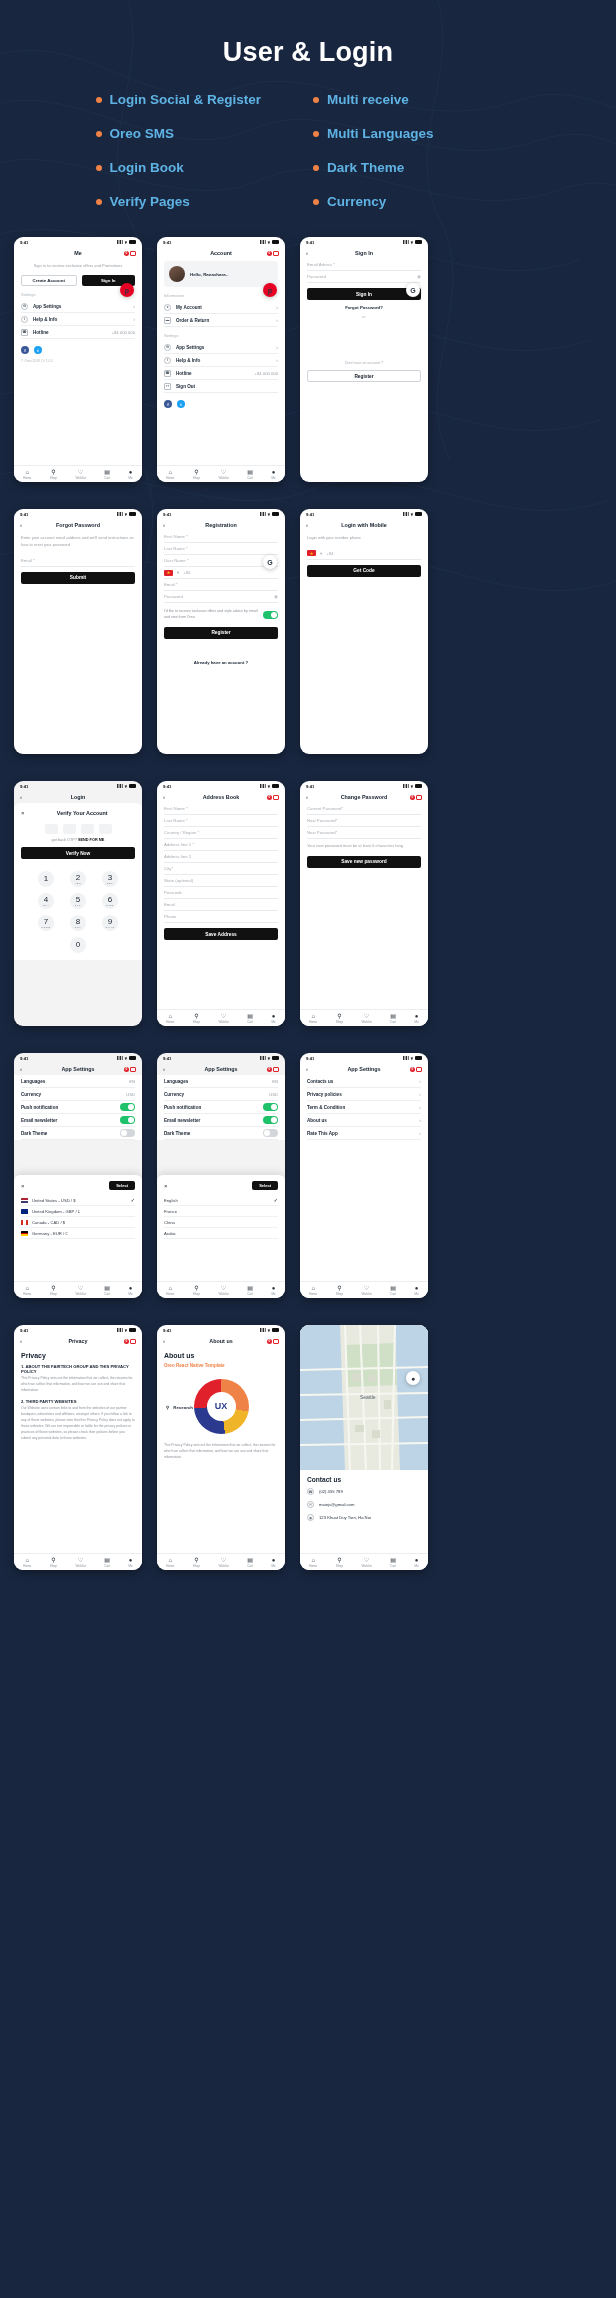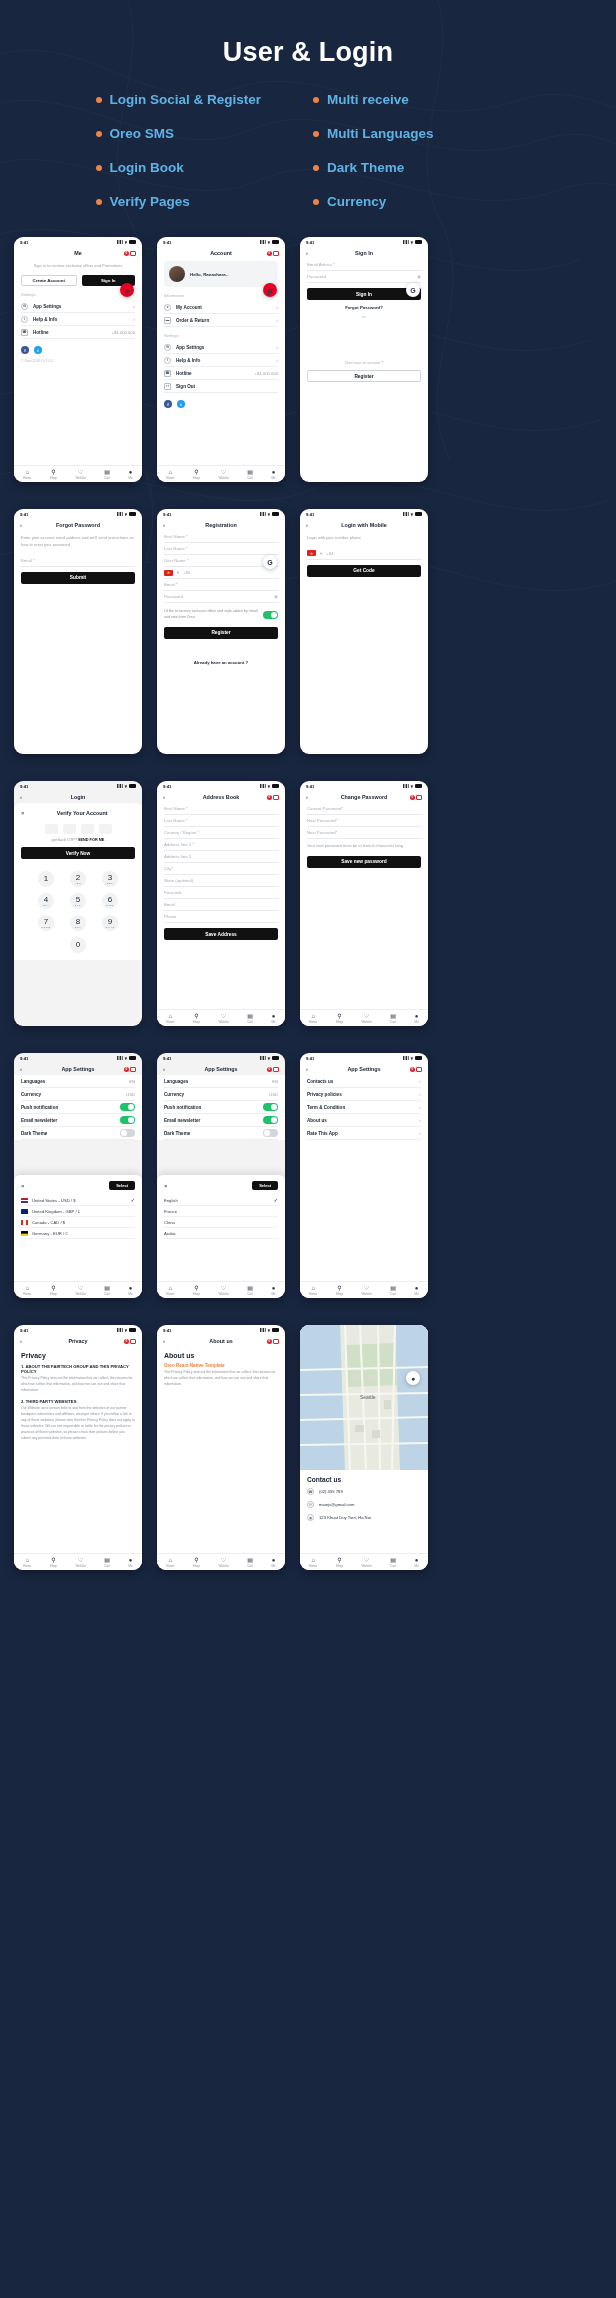--- a/index.html
+++ b/index.html
@@ -1016,20 +1016,28 @@
       <span class="back">‹</span>
       <span class="title">About us</span>
       <span class="cart">
             <span class="badge">0</span>
             <span class="cart-ico"></span>
           </span>
     </div>
     <div class="body">
       <div class="page-title">About us</div>
       <div class="about-sub">Oreo React Native Template</div>
+      <div style="position:relative;">
+        <div class="donut"></div>
+        <span class="ux-badge">UX</span>
+        <div class="research" style="position:absolute;left:2px;top:26px;">
+          <span>⚲</span>
+          <span>Research</span>
+        </div>
+      </div>
       <div class="para">This Privacy Policy sets out the information that we collect, the reasons for which we collect that information, and how we can use and share that information.</div>
     </div>
     <div class="tabbar">
       <div class="tab">
             <span class="ic">⌂</span>
             <span class="tl">Home</span>
           </div>
       <div class="tab">
             <span class="ic">⚲</span>
             <span class="tl">Shop</span>

